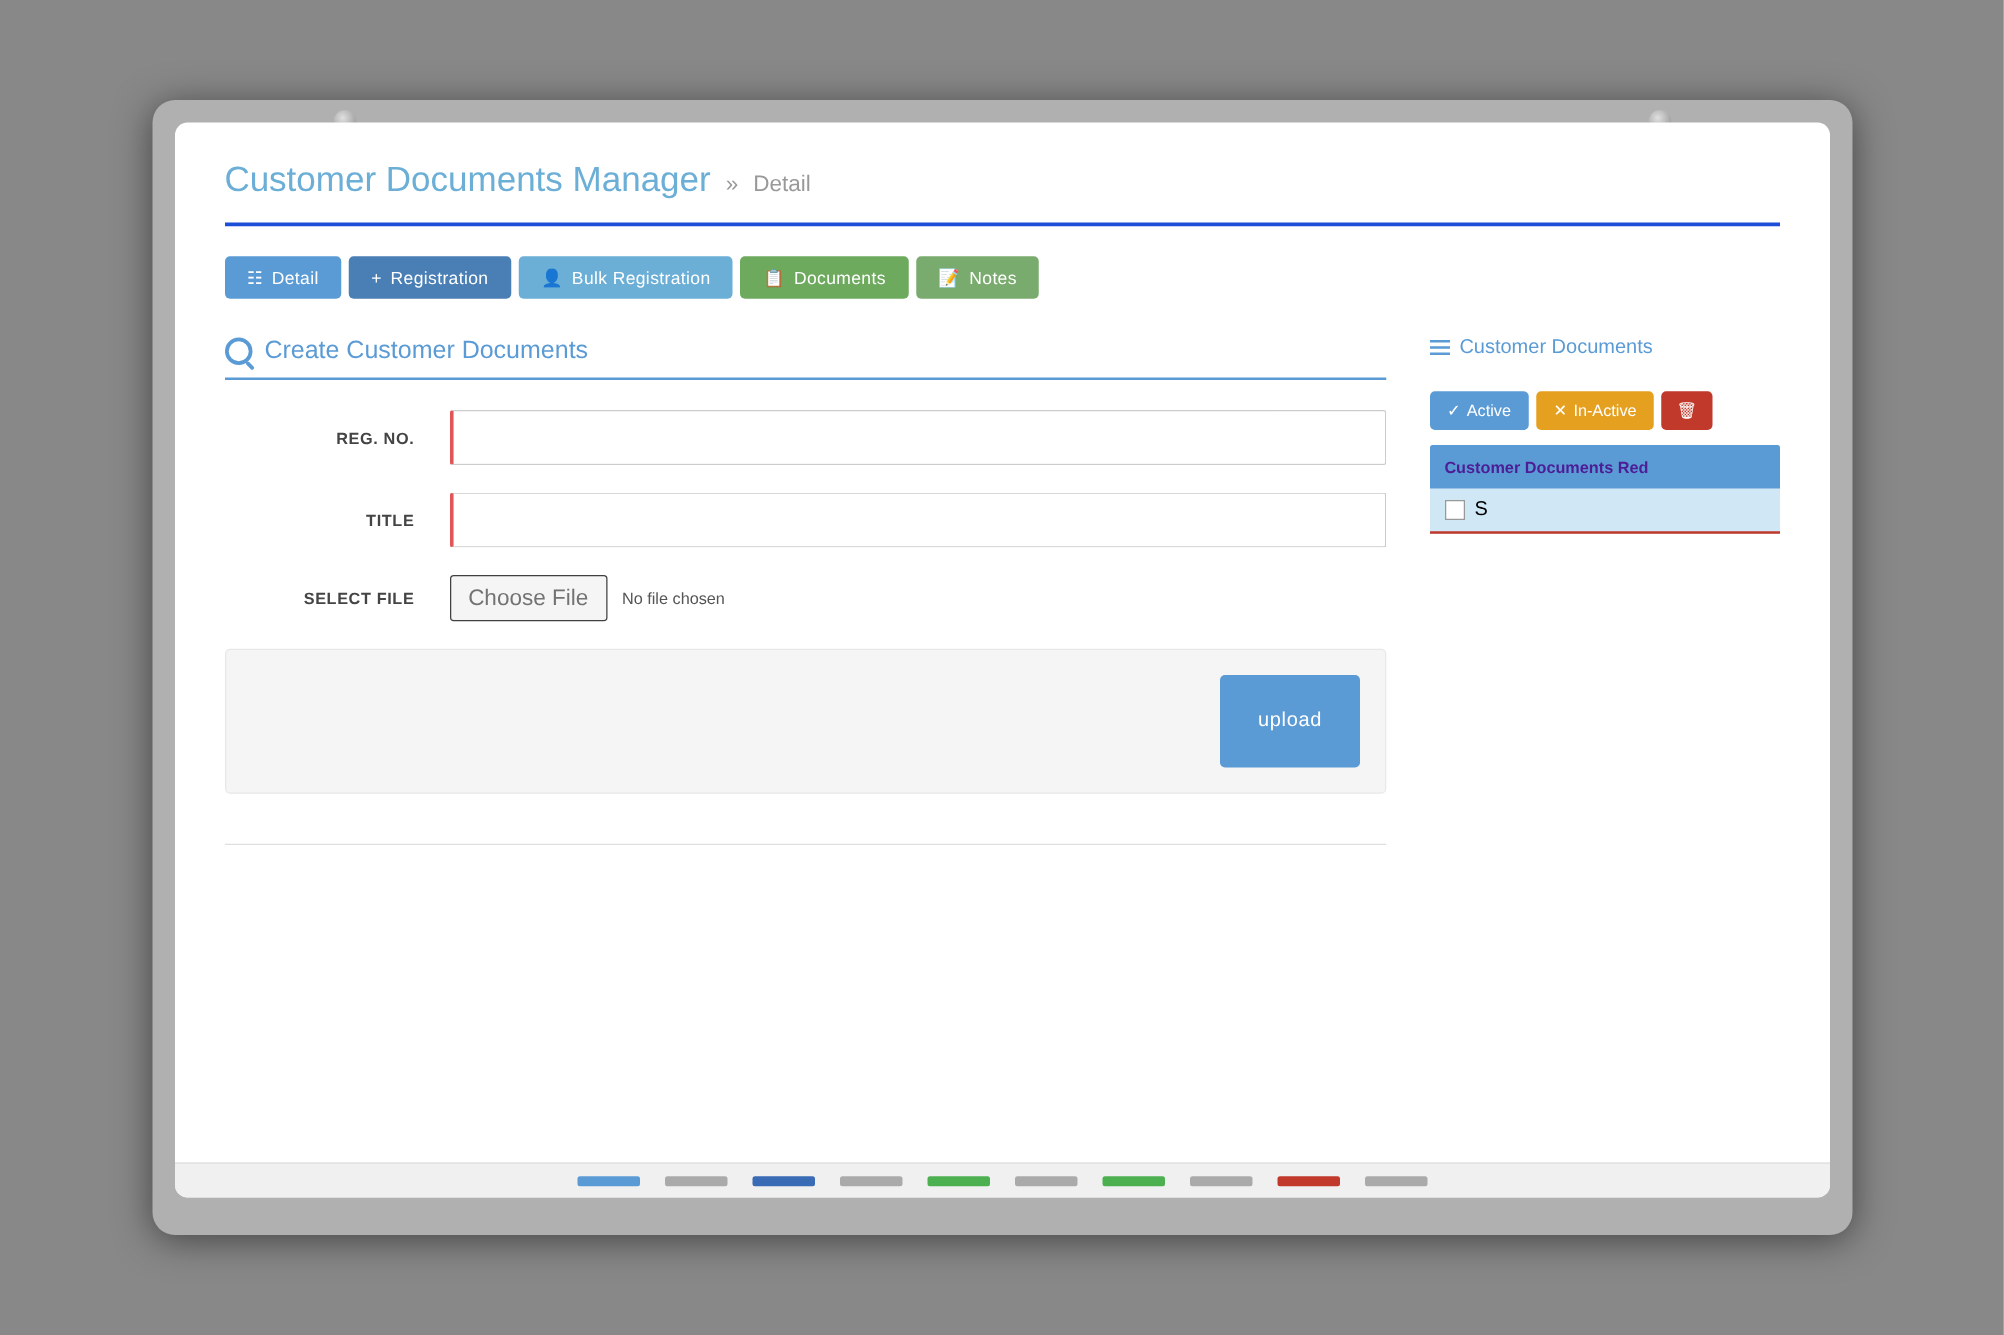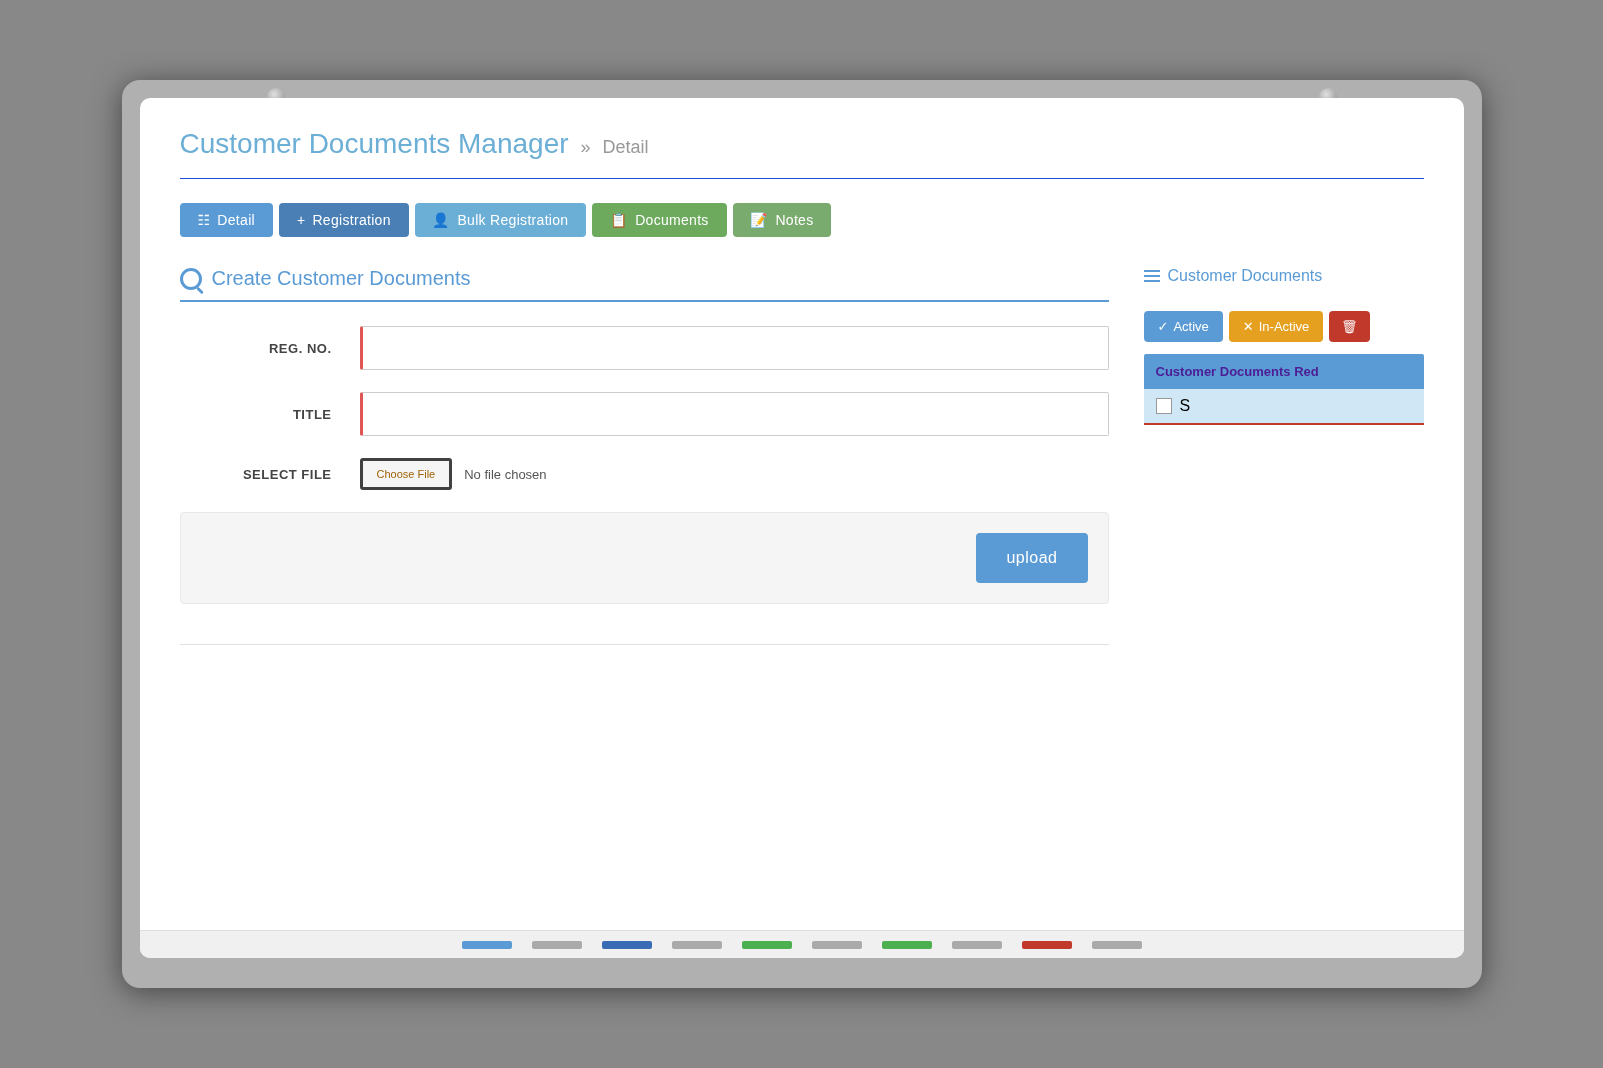--- a/index.html
+++ b/index.html
@@ -45,21 +45,21 @@
     .page-content {
       padding: 30px 40px 40px 40px;
     }
 
     
     .page-header {
       display: flex;
       align-items: baseline;
       gap: 12px;
       padding-bottom: 18px;
-      border-bottom: 1px solid #1d4ed8;
+      border-bottom: 3px solid #1d4ed8;
       margin-bottom: 24px;
     }
 
     .page-title {
       font-size: 28px;
       color: #6baed6;
       font-weight: 400;
     }
 
     .breadcrumb-separator {
@@ -180,25 +180,25 @@
     .file-input-wrapper {
       flex: 1;
       display: flex;
       align-items: center;
       gap: 12px;
     }
 
     .choose-file-btn {
       padding: 7px 14px;
       background: #f5f5f5;
-      border: 3px solid #404040;
+      border: 1px solid #404040;
       border-radius: 3px;
-      font-size: 11px;
+      font-size: 18px;
       cursor: pointer;
-      color: #a16207;
+      color: #737373;
     }
 
     .file-name-text {
       font-size: 13px;
       color: #555;
     }
 
     .form-textarea {
       flex: 1;
       height: 100px;
@@ -218,21 +218,21 @@
       padding: 20px;
       display: flex;
       justify-content: flex-end;
       margin-top: 10px;
     }
 
     .upload-btn {
       background: #5b9bd5;
       color: #fff;
       border: none;
-      padding: 16px 30px;
+      padding: 28px 30px;
       font-size: 16px;
       border-radius: 4px;
       cursor: pointer;
       letter-spacing: 0.5px;
     }
 
     
     .right-panel-header {
       display: flex;
       align-items: center;

